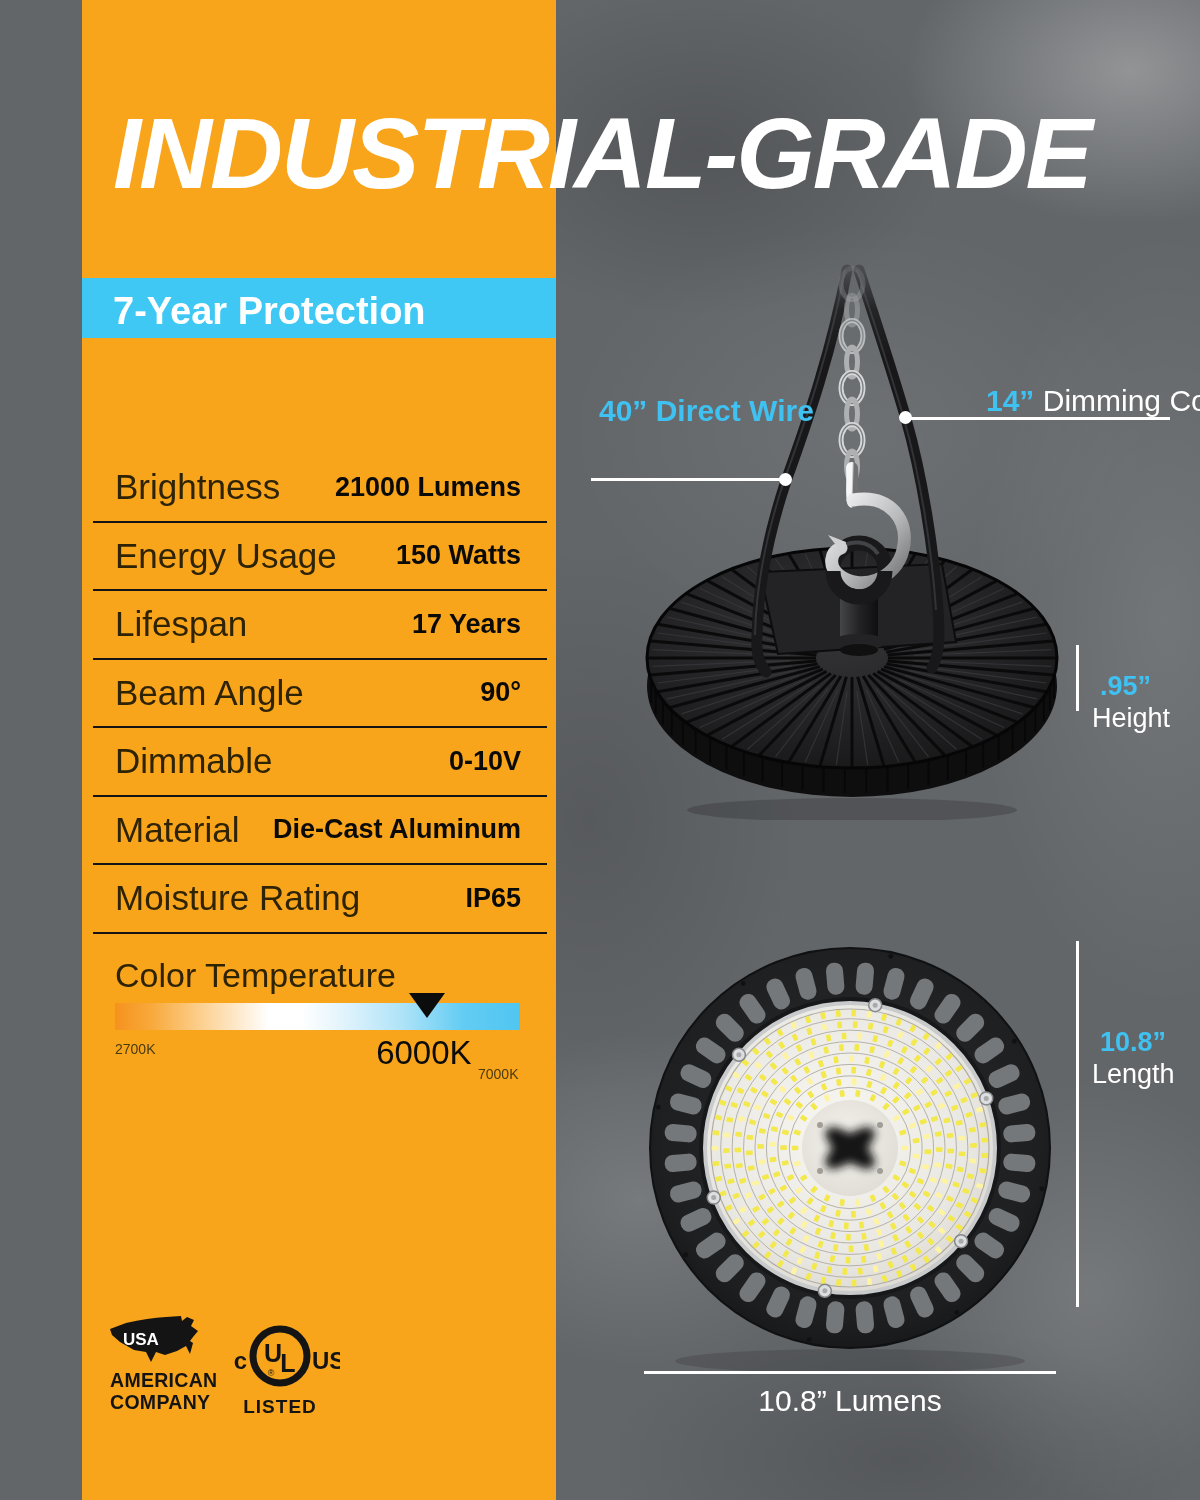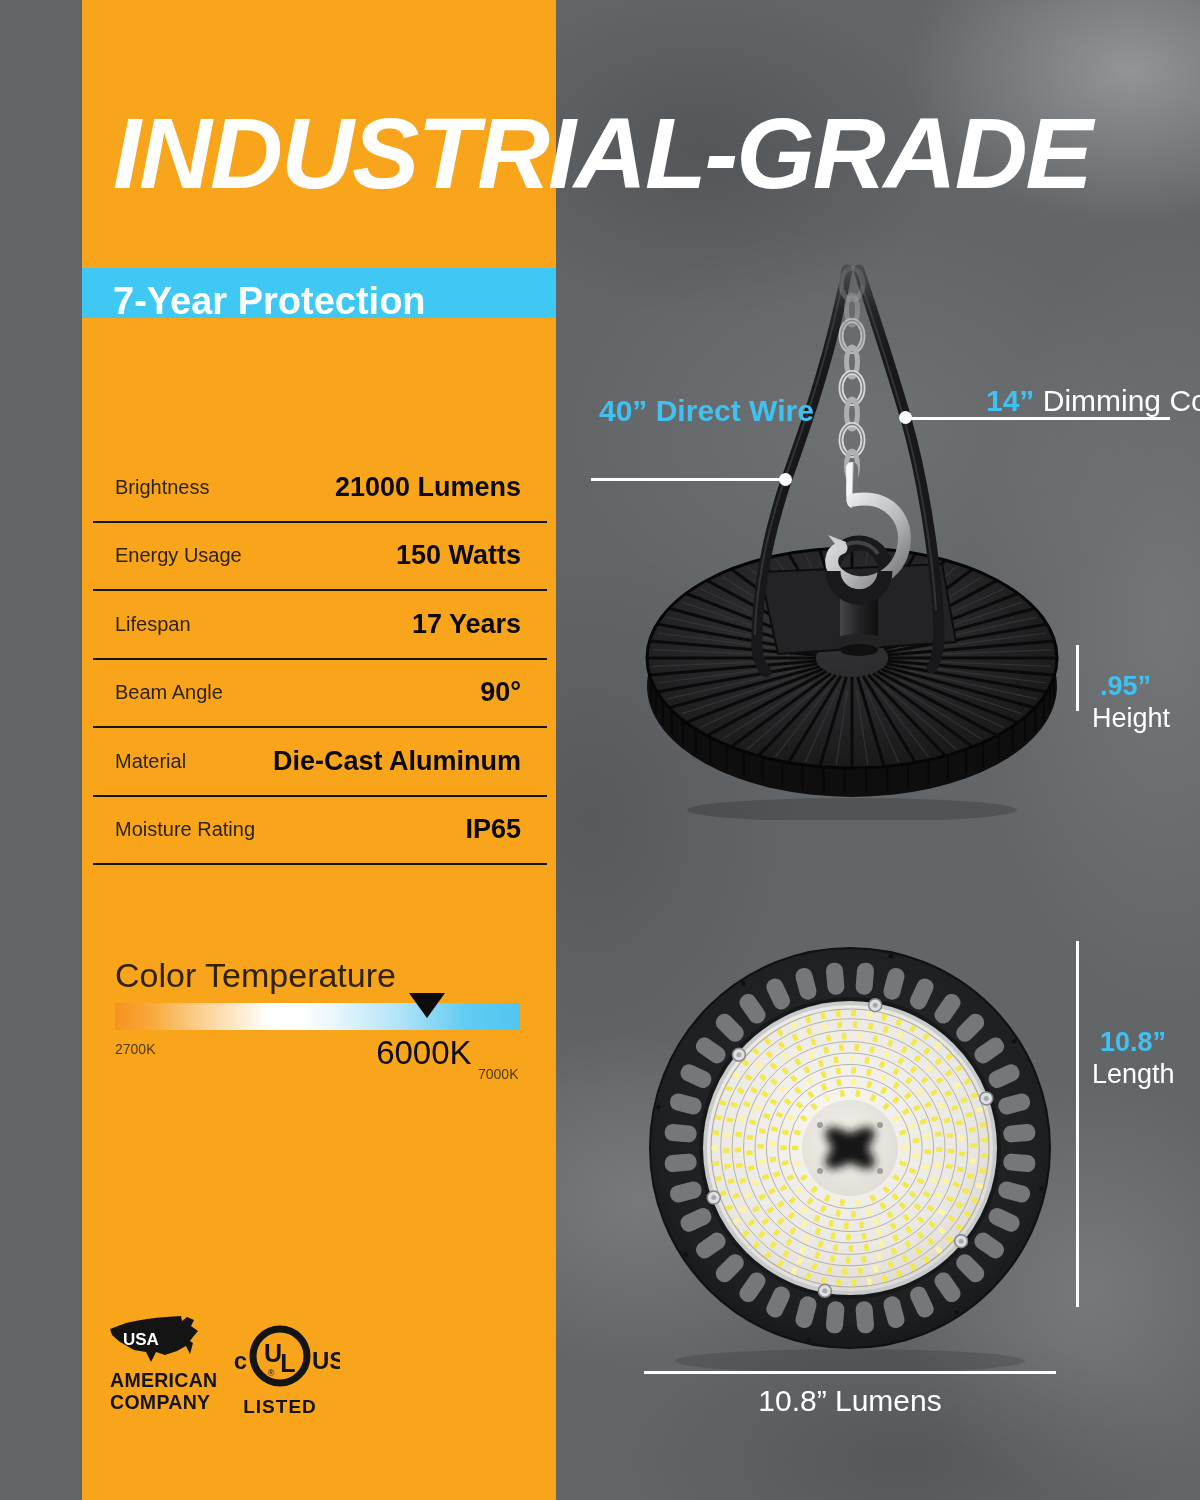--- a/index.html
+++ b/index.html
@@ -15,25 +15,25 @@
       radial-gradient(ellipse 360px 240px at 700px 150px, rgba(0,0,0,.16), transparent 70%),
       radial-gradient(ellipse 300px 400px at 590px 820px, rgba(0,0,0,.12), transparent 70%),
       radial-gradient(ellipse 420px 200px at 900px 1460px, rgba(0,0,0,.14), transparent 70%),
       #636669;
   }
   .left-panel{position:absolute;left:82px;top:0;width:474px;height:1500px;background:var(--orange,#F9A51C);z-index:1;}
   .page-title{
     position:absolute;left:113px;top:103px;z-index:5;white-space:nowrap;
     font-size:101px;font-weight:bold;font-style:italic;letter-spacing:-2px;color:#ffffff;line-height:1;
   }
-  .banner{position:absolute;left:82px;top:268px;width:474px;height:50px;background:var(--banner,#3EC8F3);z-index:2;}
+  .banner{position:absolute;left:82px;top:278px;width:474px;height:60px;background:var(--banner,#3EC8F3);z-index:2;}
   .banner span{display:block;padding-left:31px;line-height:67px;font-size:38px;font-weight:bold;color:#fff;}
   .spec-table{position:absolute;left:93px;top:454px;width:454px;z-index:2;}
   .spec-row{display:flex;justify-content:space-between;align-items:center;height:66.5px;border-bottom:2px solid #141414;}
-  .spec-row .lbl{margin-left:22px;font-size:20px;color:#2E2304;}
+  .spec-row .lbl{margin-left:22px;font-size:35px;color:#2E2304;}
   .spec-row .val{margin-right:26px;font-size:27px;font-weight:bold;color:#0a0a08;}
   .ct-label{position:absolute;left:115px;top:956px;font-size:34px;color:#2E2304;z-index:2;}
   .ct-bar{position:absolute;left:115px;top:1003px;width:405px;height:27px;z-index:2;
     background:linear-gradient(90deg,#F6921E 0%,#F8A93B 9%,#FCCF8E 21%,#ffffff 38%,#ffffff 46%,#E3F4FC 56%,#AEE3F8 71%,#63CCF3 86%,#4FC6F1 100%);}
   .ct-marker{position:absolute;top:993px;width:0;height:0;z-index:3;
     border-left:18px solid transparent;border-right:18px solid transparent;border-top:25px solid #0c0c0c;}
   .ct-min{position:absolute;left:115px;top:1041px;font-size:14px;color:#4a3a10;z-index:2;}
   .ct-max{position:absolute;left:478px;top:1066px;font-size:14px;color:#4a3a10;z-index:2;}
   .ct-sel{position:absolute;top:1034px;width:160px;text-align:center;font-size:33px;font-weight:normal;color:#0c0c0c;z-index:2;}
   .company-txt{position:absolute;left:110px;top:1370px;font-size:19.5px;font-weight:bold;line-height:21.5px;color:#141414;letter-spacing:.3px;z-index:2;}
@@ -69,20 +69,24 @@
       <span class="lbl">Energy Usage</span>
       <span class="val">150 Watts</span>
     </div>
     <div class="spec-row">
       <span class="lbl">Lifespan</span>
       <span class="val">17 Years</span>
     </div>
     <div class="spec-row">
       <span class="lbl">Beam Angle</span>
       <span class="val">90°</span>
+    </div>
+    <div class="spec-row">
+      <span class="lbl">Dimmable</span>
+      <span class="val">0-10V</span>
     </div>
     <div class="spec-row">
       <span class="lbl">Material</span>
       <span class="val">Die-Cast Aluminum</span>
     </div>
     <div class="spec-row">
       <span class="lbl">Moisture Rating</span>
       <span class="val">IP65</span>
     </div>
   </div>

